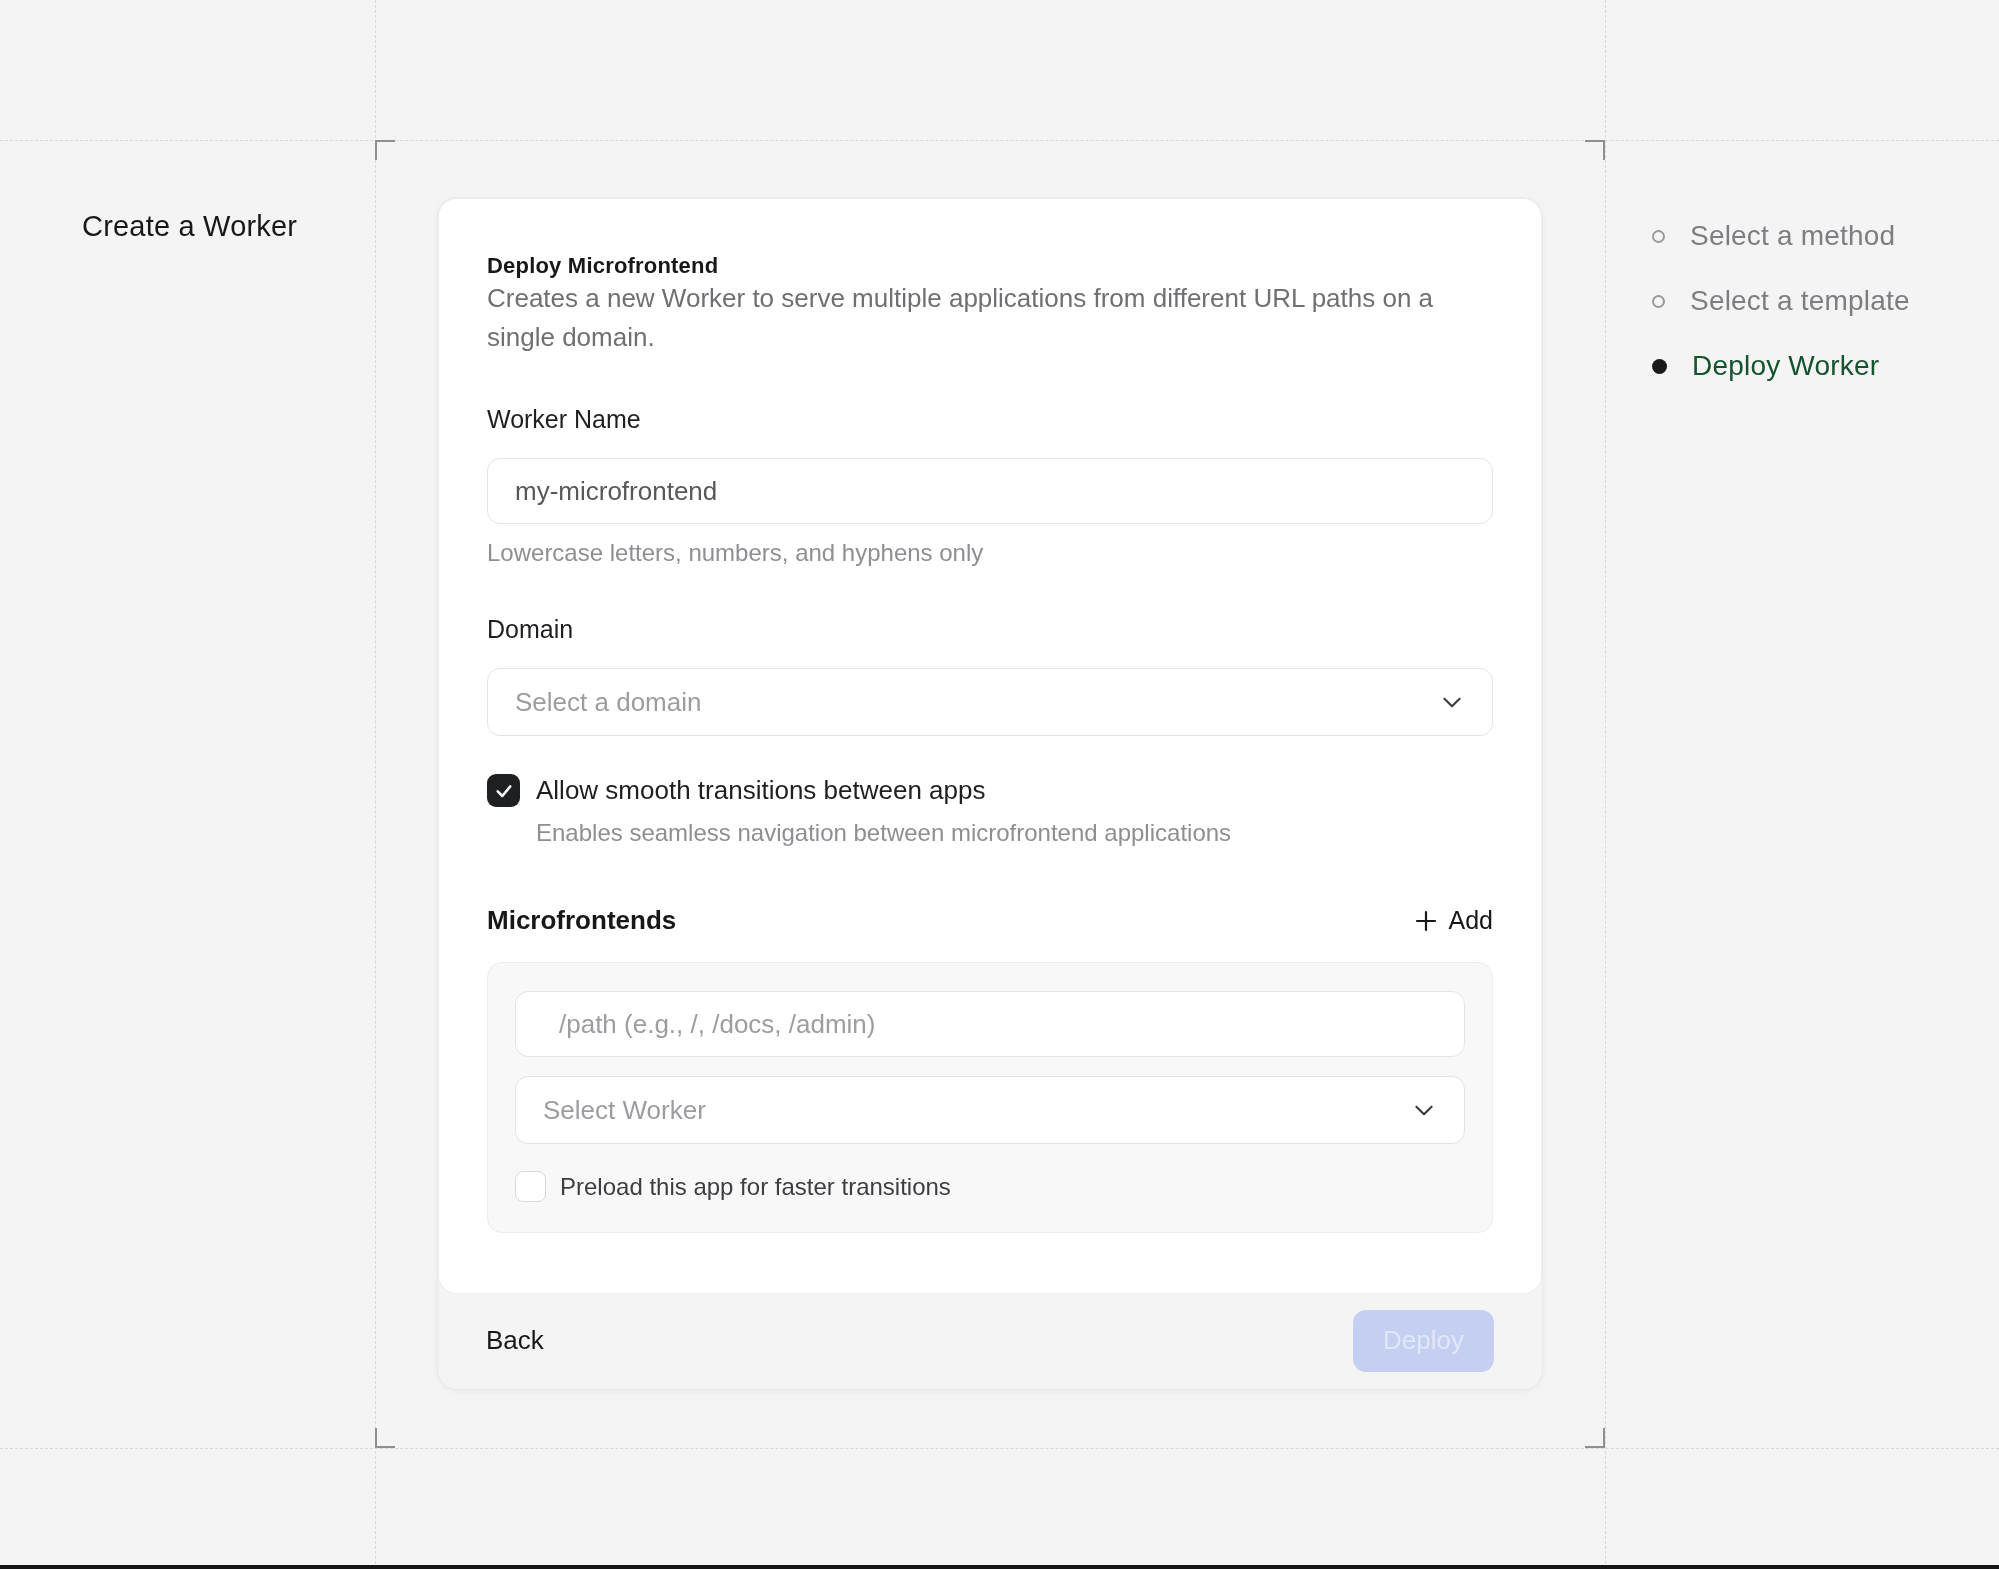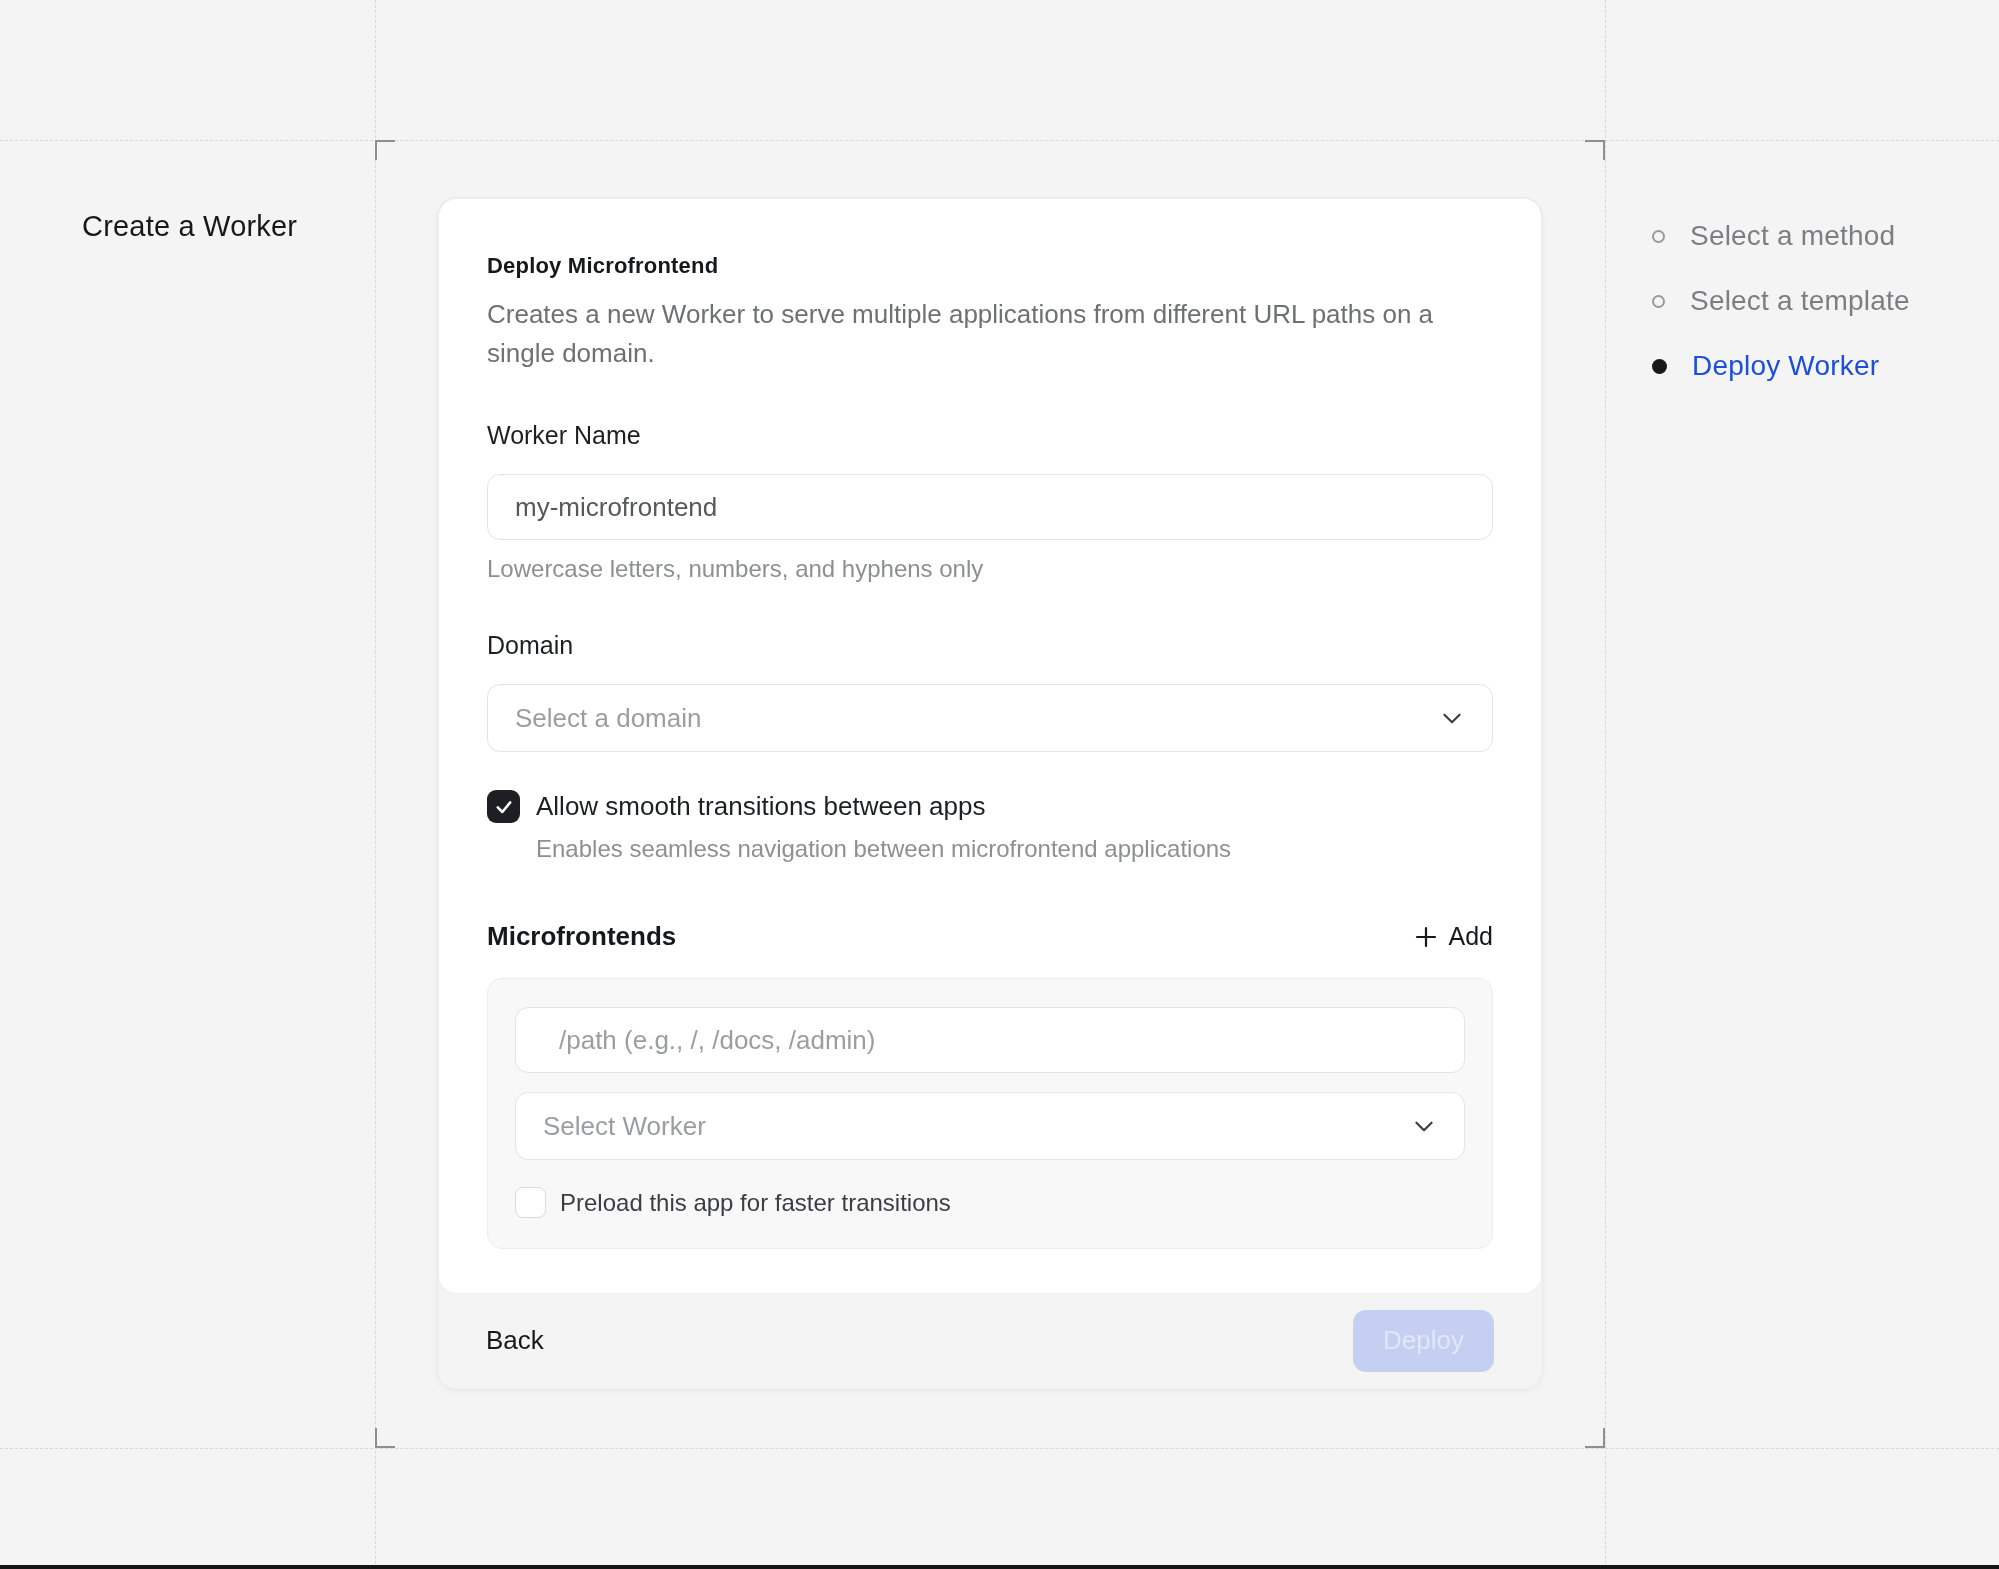--- a/index.html
+++ b/index.html
@@ -28,35 +28,35 @@
     position:absolute; left:82px; top:210px;
     font-size:29px; font-weight:500; letter-spacing:.2px; color:#17181a;
   }
 
   
   .stepper { position:absolute; left:1652px; top:220px; display:flex; flex-direction:column; gap:33px; }
   .step { display:flex; align-items:center; gap:25px; }
   .step-dot { width:13px; height:13px; border-radius:50%; border:2.5px solid #9a9a9a; background:transparent; flex:0 0 auto; }
   .step.active .step-dot { width:15px; height:15px; border:none; background:#19191b; }
   .step-label { font-size:28px; color:#7c7e82; letter-spacing:.2px; }
-  .step.active .step-label { color:#1d4ed8; font-weight:500; }
+  .step.active .step-label { color:#14532d; font-weight:500; }
 
   
   .card {
     position:absolute; left:437px; top:197px; width:1106px; height:1193px;
     background:#f4f4f5; border:1px solid #e9e9eb; border-radius:20px;
     box-shadow:0 2px 6px rgba(0,0,0,.04);
   }
   .card-body {
     position:absolute; left:0; top:0; width:100%; height:1096px;
     background:#ffffff; border-radius:19px; border:1px solid #efeff1;
     padding:54px 48px 0 48px;
   }
   .card-title { font-size:22px; font-weight:600; color:#17181a; letter-spacing:.2px; }
-  .card-desc { margin-top:16px; font-size:26px; line-height:39px; color:#6e7074; max-width:1010px; }
+  .card-desc { font-size:26px; line-height:39px; color:#6e7074; max-width:1010px; }
 
   .field-label { font-size:25px; font-weight:500; color:#1d1f22; }
   .mt-section { margin-top:48px; }
 
   .text-input {
     margin-top:24px; width:100%; height:66px;
     border:1.5px solid #e3e4e6; border-radius:13px; background:#fff;
     padding:0 27px; font-family:"Liberation Sans", sans-serif;
     font-size:26px; color:#56585c; outline:none;
   }

